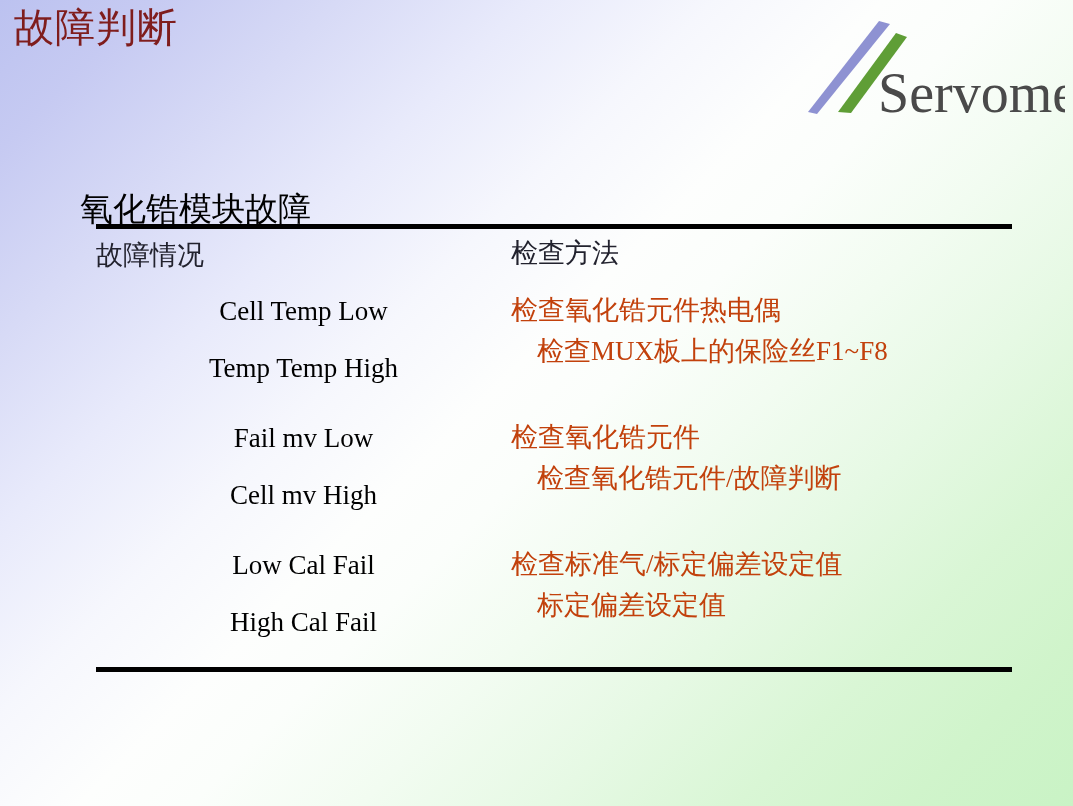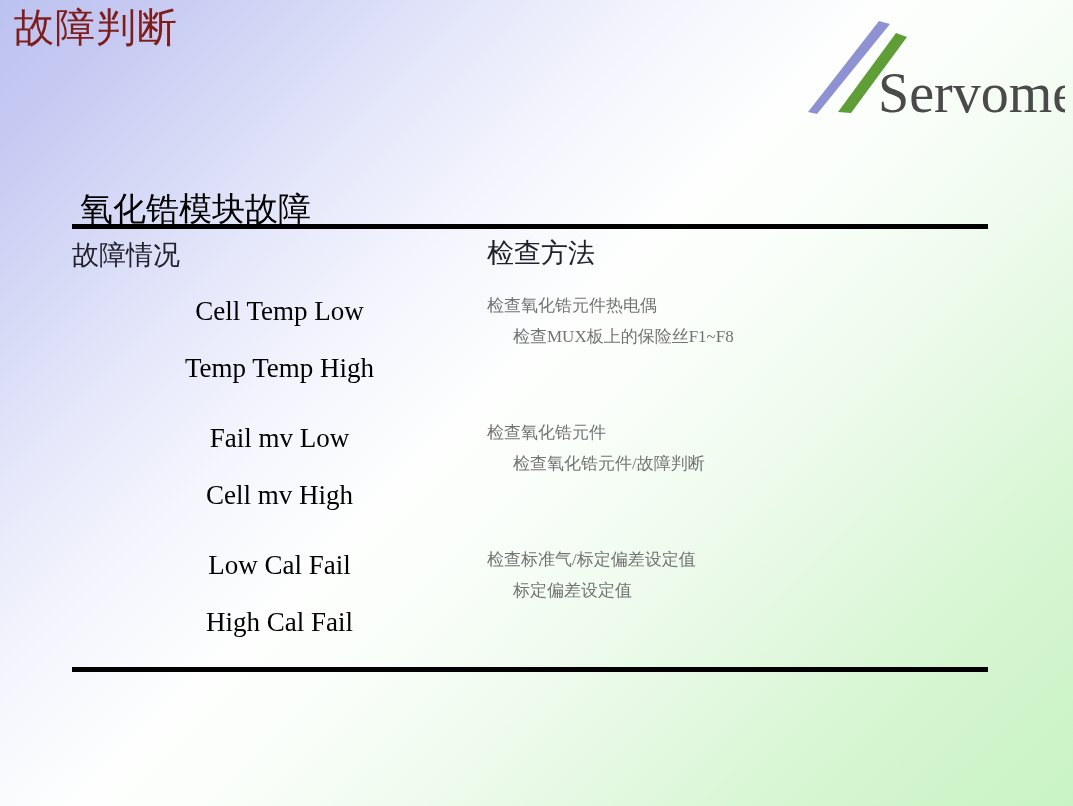--- a/index.html
+++ b/index.html
@@ -65,21 +65,21 @@
     top: 143px;
     font-size: 33px;
     color: #000000;
     white-space: nowrap;
     margin-top: 44px;
   }
 
   
   #table-wrap {
     position: absolute;
-    left: 72px;
+    left: 96px;
     top: 224px;
     width: 916px;
   }
   table.fault-table {
     border-collapse: collapse;
     width: 916px;
     table-layout: fixed;
   }
   table.fault-table col.c-left  { width: 415px; }
   table.fault-table col.c-right { width: 501px; }
@@ -124,22 +124,22 @@
   }
   .fault-text {
     font-size: 27px;
     color: #000000;
     line-height: 1.0;
     padding: 13px 0 17px 0;
     white-space: nowrap;
     text-align: center;
   }
   .check-line {
-    font-size: 17px;
-    color: #737373;
+    font-size: 27px;
+    color: #c2410c;
     line-height: 1.0;
     padding: 12px 0 6px 0;
     white-space: nowrap;
   }
   .check-line.second {
     padding: 8px 0 14px 0;
     margin-left: 26px;
   }
 </style>
 </head>

